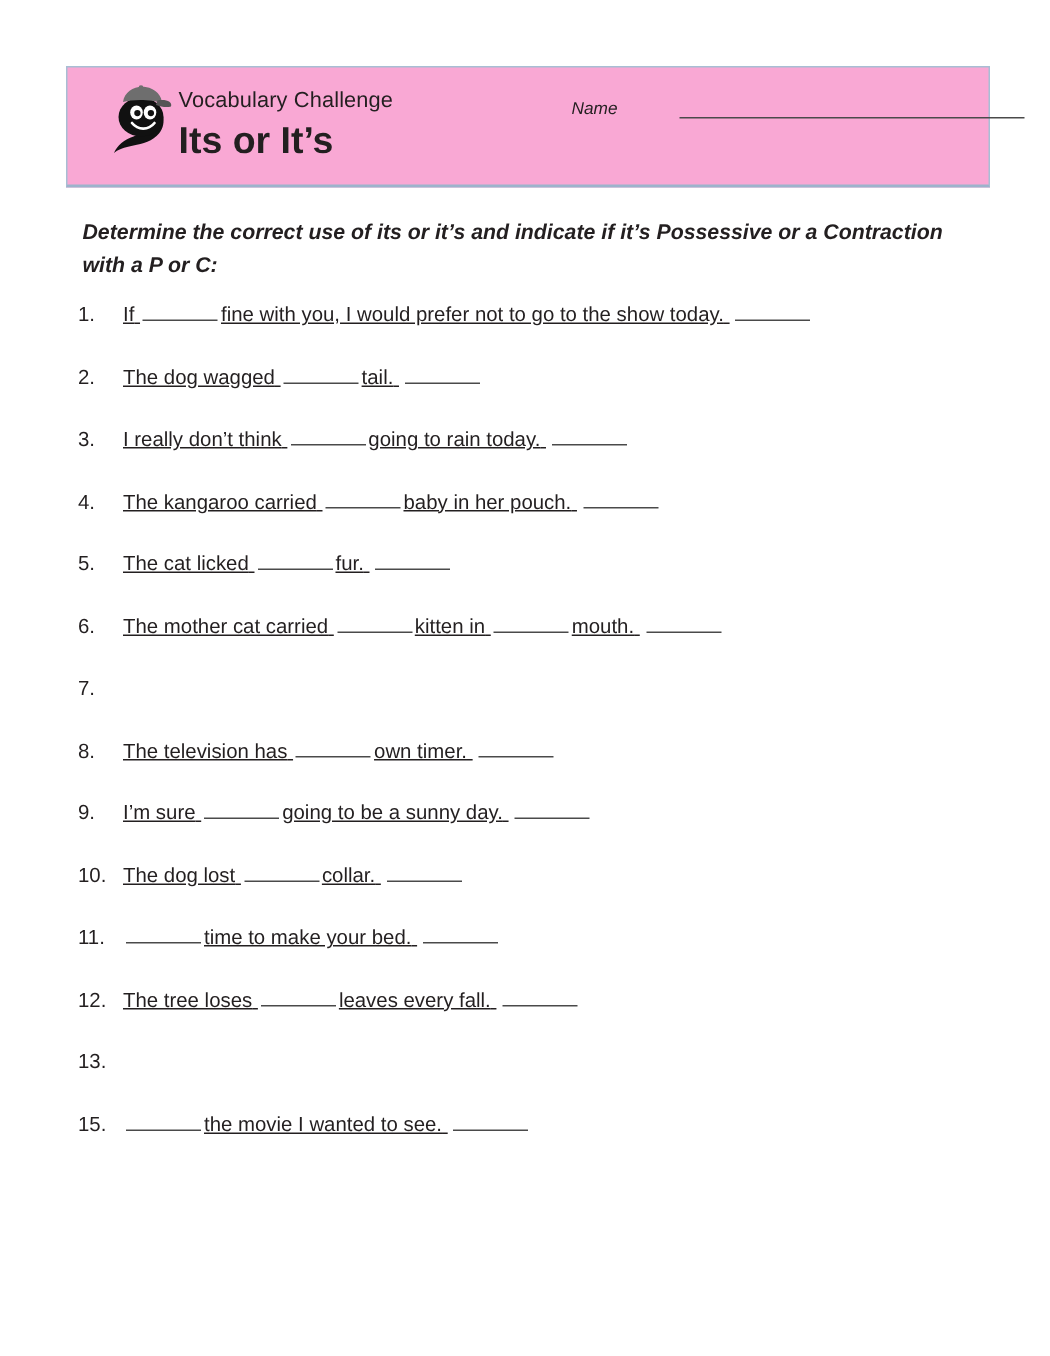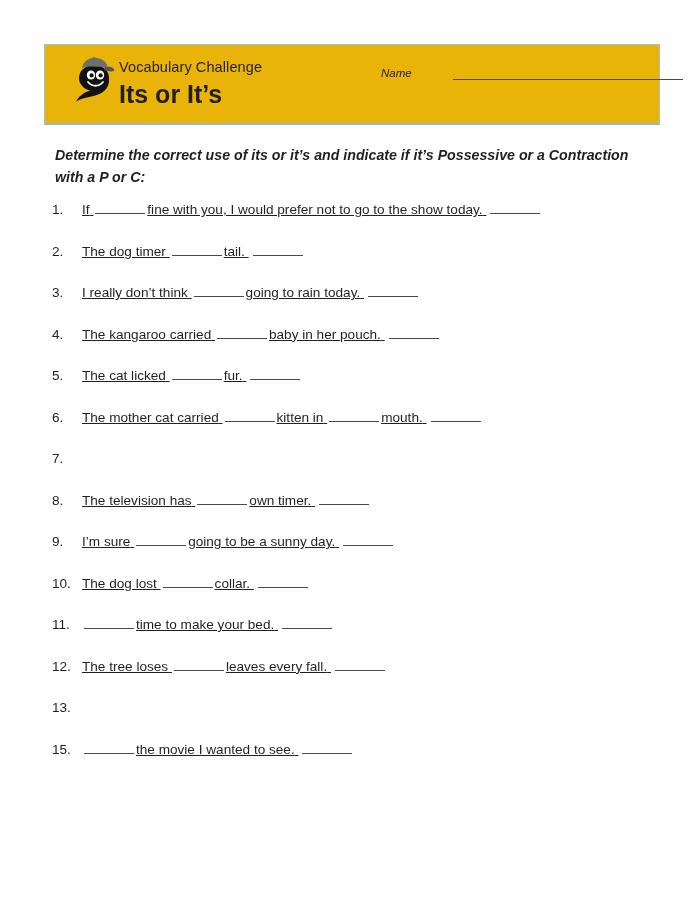--- a/index.html
+++ b/index.html
@@ -28,21 +28,21 @@
   
   .header-box {
     position: absolute;
     left: 44px;
     top: 44px;
     width: 616px;
     height: 81px;
     box-sizing: border-box;
     border: 1px solid #a8bed4;
     border-bottom: 2px solid #9cb4cc;
-    background: #eab308;
+    background: #f9a8d4;
   }
 
   .mascot {
     position: absolute;
     left: 24px;
     top: 11px;
     width: 46px;
     height: 48px;
   }
   .mascot svg { display: block; }
@@ -67,21 +67,20 @@
     line-height: 32px;
     margin-top: 1px;
     white-space: nowrap;
   }
 
   .name-field {
     position: absolute;
     left: 336px;
     top: 22px;
     display: flex;
-    align-items: flex-end;
     white-space: nowrap;
     gap: 40px;
   }
   .name-label {
     font-size: 11.5px;
     font-style: italic;
     font-weight: 400;
     color: #231f20;
     line-height: 13px;
   }
@@ -188,21 +187,21 @@
 
   <div class="instructions">Determine the correct use of its or it’s and indicate if it’s Possessive or a Contraction with a P or C:</div>
 
   <div class="questions">
       <div class="q-row">
         <span class="q-num">1.</span>
         <span class="q-text"><span>If</span> <span class="blank"></span><span>fine with you, I would prefer not to go to the show today.</span> <span class="blank trailing"></span></span>
       </div>
       <div class="q-row">
         <span class="q-num">2.</span>
-        <span class="q-text"><span>The dog timer</span> <span class="blank"></span><span>tail.</span> <span class="blank trailing"></span></span>
+        <span class="q-text"><span>The dog wagged</span> <span class="blank"></span><span>tail.</span> <span class="blank trailing"></span></span>
       </div>
       <div class="q-row">
         <span class="q-num">3.</span>
         <span class="q-text"><span>I really don’t think</span> <span class="blank"></span><span>going to rain today.</span> <span class="blank trailing"></span></span>
       </div>
       <div class="q-row">
         <span class="q-num">4.</span>
         <span class="q-text"><span>The kangaroo carried</span> <span class="blank"></span><span>baby in her pouch.</span> <span class="blank trailing"></span></span>
       </div>
       <div class="q-row">

